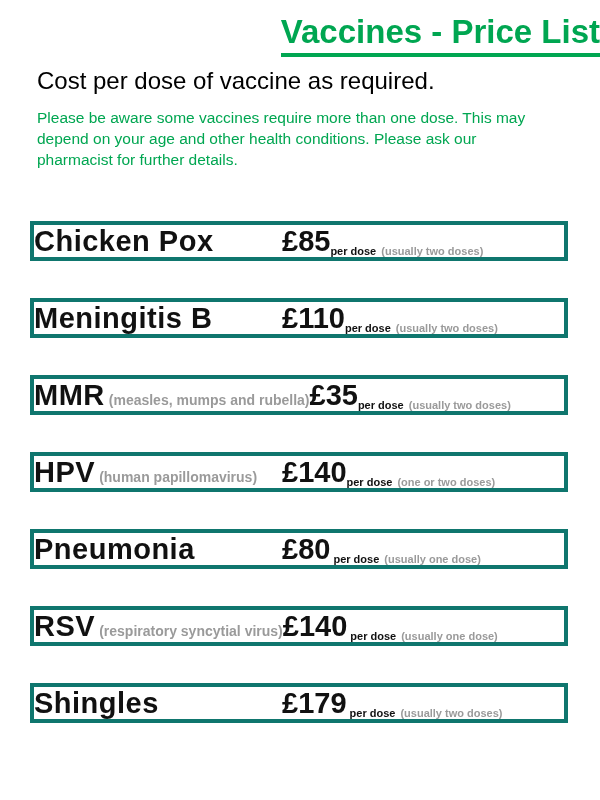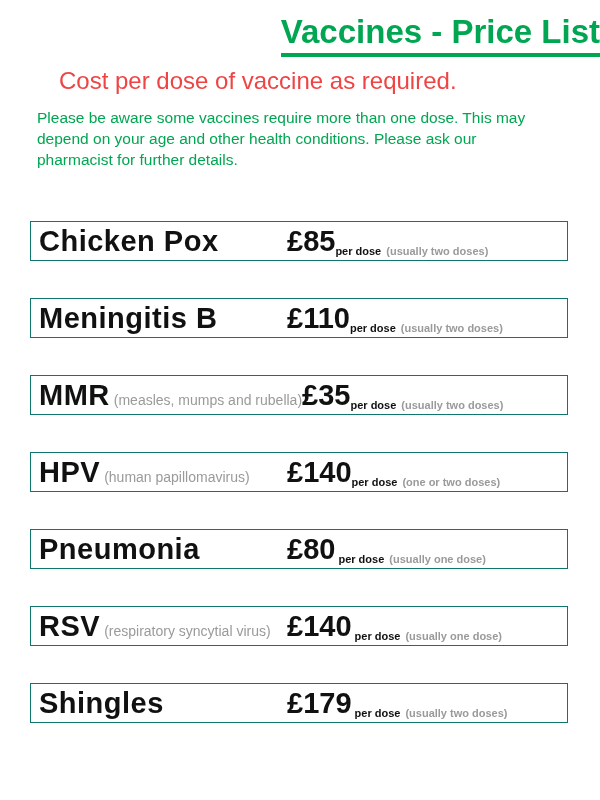--- a/index.html
+++ b/index.html
@@ -24,62 +24,62 @@
   .page-title {
     display: inline-block;
     font-size: 33px;
     font-weight: bold;
     color: #00a651;
     border-bottom: 4px solid #00a651;
     padding-bottom: 3px;
     line-height: 1.1;
   }
   .subtitle {
-    margin: 8px 0 0 59px;
+    margin: 8px 0 0 37px;
     font-size: 24px;
     font-weight: normal;
-    color: #ef4444;
+    color: #000000;
     line-height: 1.2;
   }
   .note {
     margin: 11px 0 0 37px;
     max-width: 512px;
     font-size: 15.5px;
     color: #00a651;
     line-height: 21px;
   }
   .vaccine-list {
     margin-top: 51px;
     padding-left: 30px;
   }
   .vaccine-row {
     box-sizing: border-box;
     width: 538px;
     height: 40px;
-    border: 1px solid #0f766e;
+    border: 4px solid #0f766e;
     margin-bottom: 37px;
     display: flex;
     align-items: center;
-    padding: 0 8px;
+    padding: 0 0;
     background: #ffffff;
   }
   .name-wrap {
     flex: 0 0 248px;
     white-space: nowrap;
     overflow: visible;
   }
   .vaccine-name {
     font-size: 29px;
     font-weight: bold;
     color: #111111;
     letter-spacing: 0.5px;
   }
   .vaccine-name-note {
     font-size: 14px;
-    font-weight: normal;
+    font-weight: bold;
     color: #9a9a9a;
     margin-left: 4px;
   }
   .price-wrap {
     white-space: nowrap;
     overflow: visible;
   }
   .vaccine-price {
     font-size: 29px;
     font-weight: bold;

